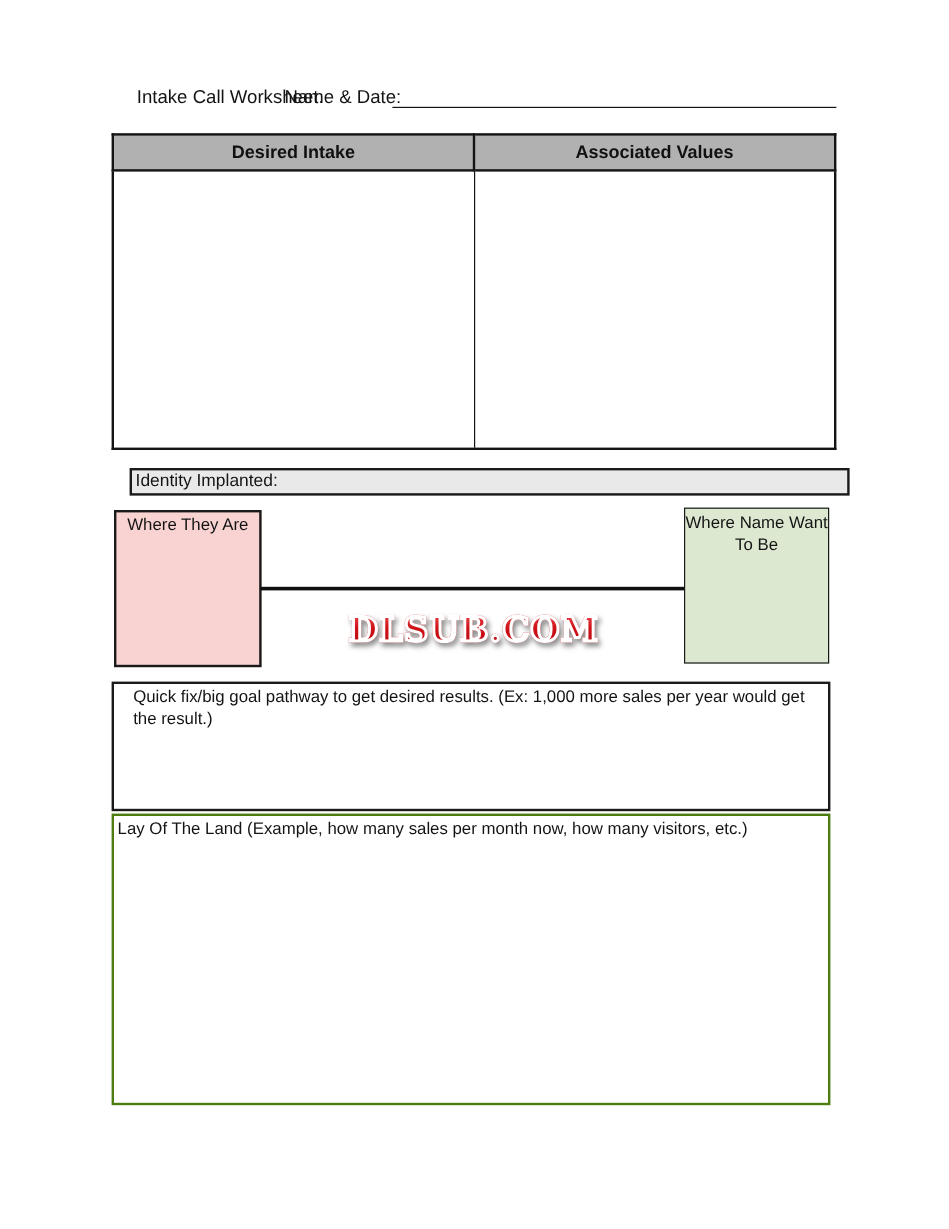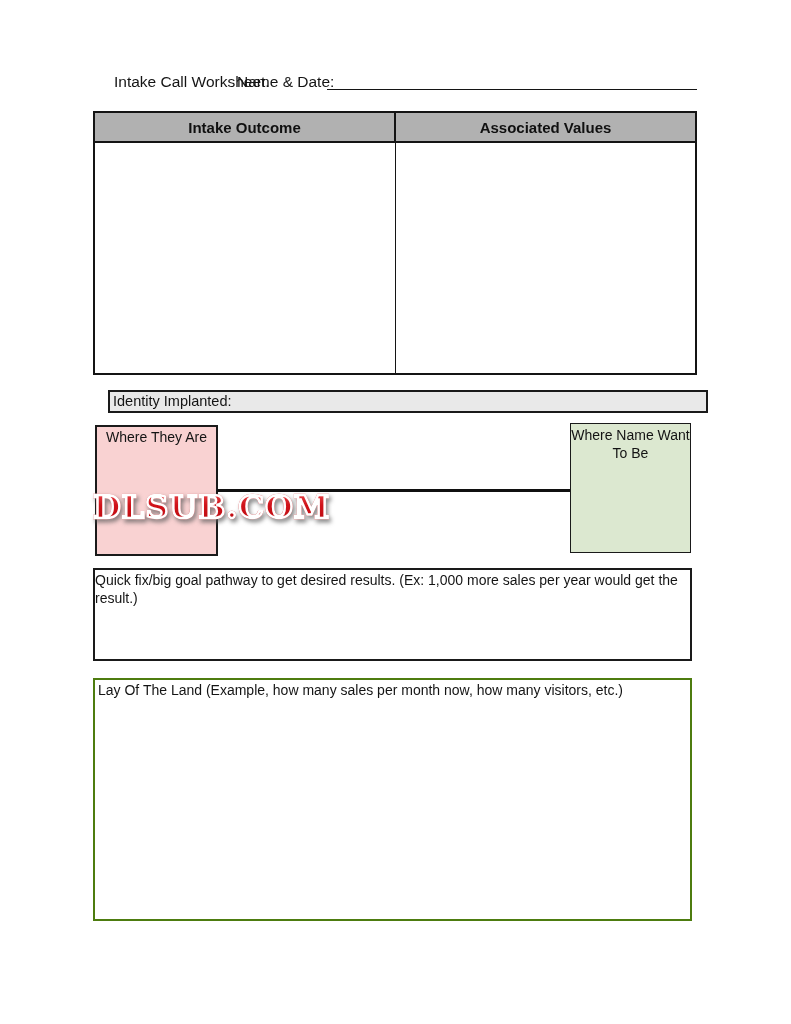--- a/index.html
+++ b/index.html
@@ -50,32 +50,32 @@
   .greenbox {
     left:570px; top:423px; width:121px; height:130px; box-sizing:border-box;
     background:#DCE8D0; border:1.5px solid #1a1a1a; text-align:center;
     font-size:14px; padding-top:2px; line-height:1.3;
   }
   .ul { }
   .connector { left:217px; top:489px; width:354px; height:3px; background:#101010; }
 
   
   .dlsub {
-    left:93px; top:488px; width:604px; text-align:left; z-index:3;
-    font-family:"DejaVu Serif", serif; font-weight:bold; font-size:32px; letter-spacing:1px;
+    left:93px; top:508px; width:604px; text-align:center; z-index:3;
+    font-family:"DejaVu Serif", serif; font-weight:bold; font-size:28px; letter-spacing:1px;
     background:linear-gradient(180deg,#ef5a5e 0%,#d01219 45%,#c20e14 75%,#da2a30 100%);
     -webkit-background-clip:text; background-clip:text; color:transparent;
     -webkit-text-stroke:2.5px #ffffff; paint-order:stroke fill;
     filter:drop-shadow(2px 3px 2px rgba(90,90,90,.7));
   }
 
   
   .quickbox {
-    left:93px; top:568px; width:599px; height:93px; box-sizing:border-box;
-    border:2px solid #1a1a1a; font-size:14px; line-height:1.3; padding:1px 0;
+    left:93px; top:568px; width:599px; height:108px; box-sizing:border-box;
+    border:2px solid #1a1a1a; font-size:14px; line-height:1.3; padding:1px 16px;
   }
   .laybox {
     left:93px; top:678px; width:599px; height:243px; box-sizing:border-box;
     border:2px solid #4d7c0f; font-size:14px; line-height:1.3; padding:1px 3px;
   }
 
   
   .traders {
     right:2px; top:971px; font-weight:bold; font-size:37px; letter-spacing:0px;
     background:linear-gradient(180deg,#db797e 0%,#c24d54 40%,#a62e34 85%);
@@ -90,21 +90,21 @@
 <div class="page">
 
 
   <div class="abs title">Intake Call Worksheet.</div>
   <div class="abs namedate">Name &amp; Date:</div>
   <div class="abs writeline"></div>
 
   <table class="outcomes">
     <thead>
       <tr>
-        <th>Intake Outcome</th>
+        <th>Desired Intake</th>
         <th>Associated Values</th>
       </tr>
     </thead>
     <tbody>
       <tr>
         <td></td>
         <td></td>
       </tr>
     </tbody>
   </table>

